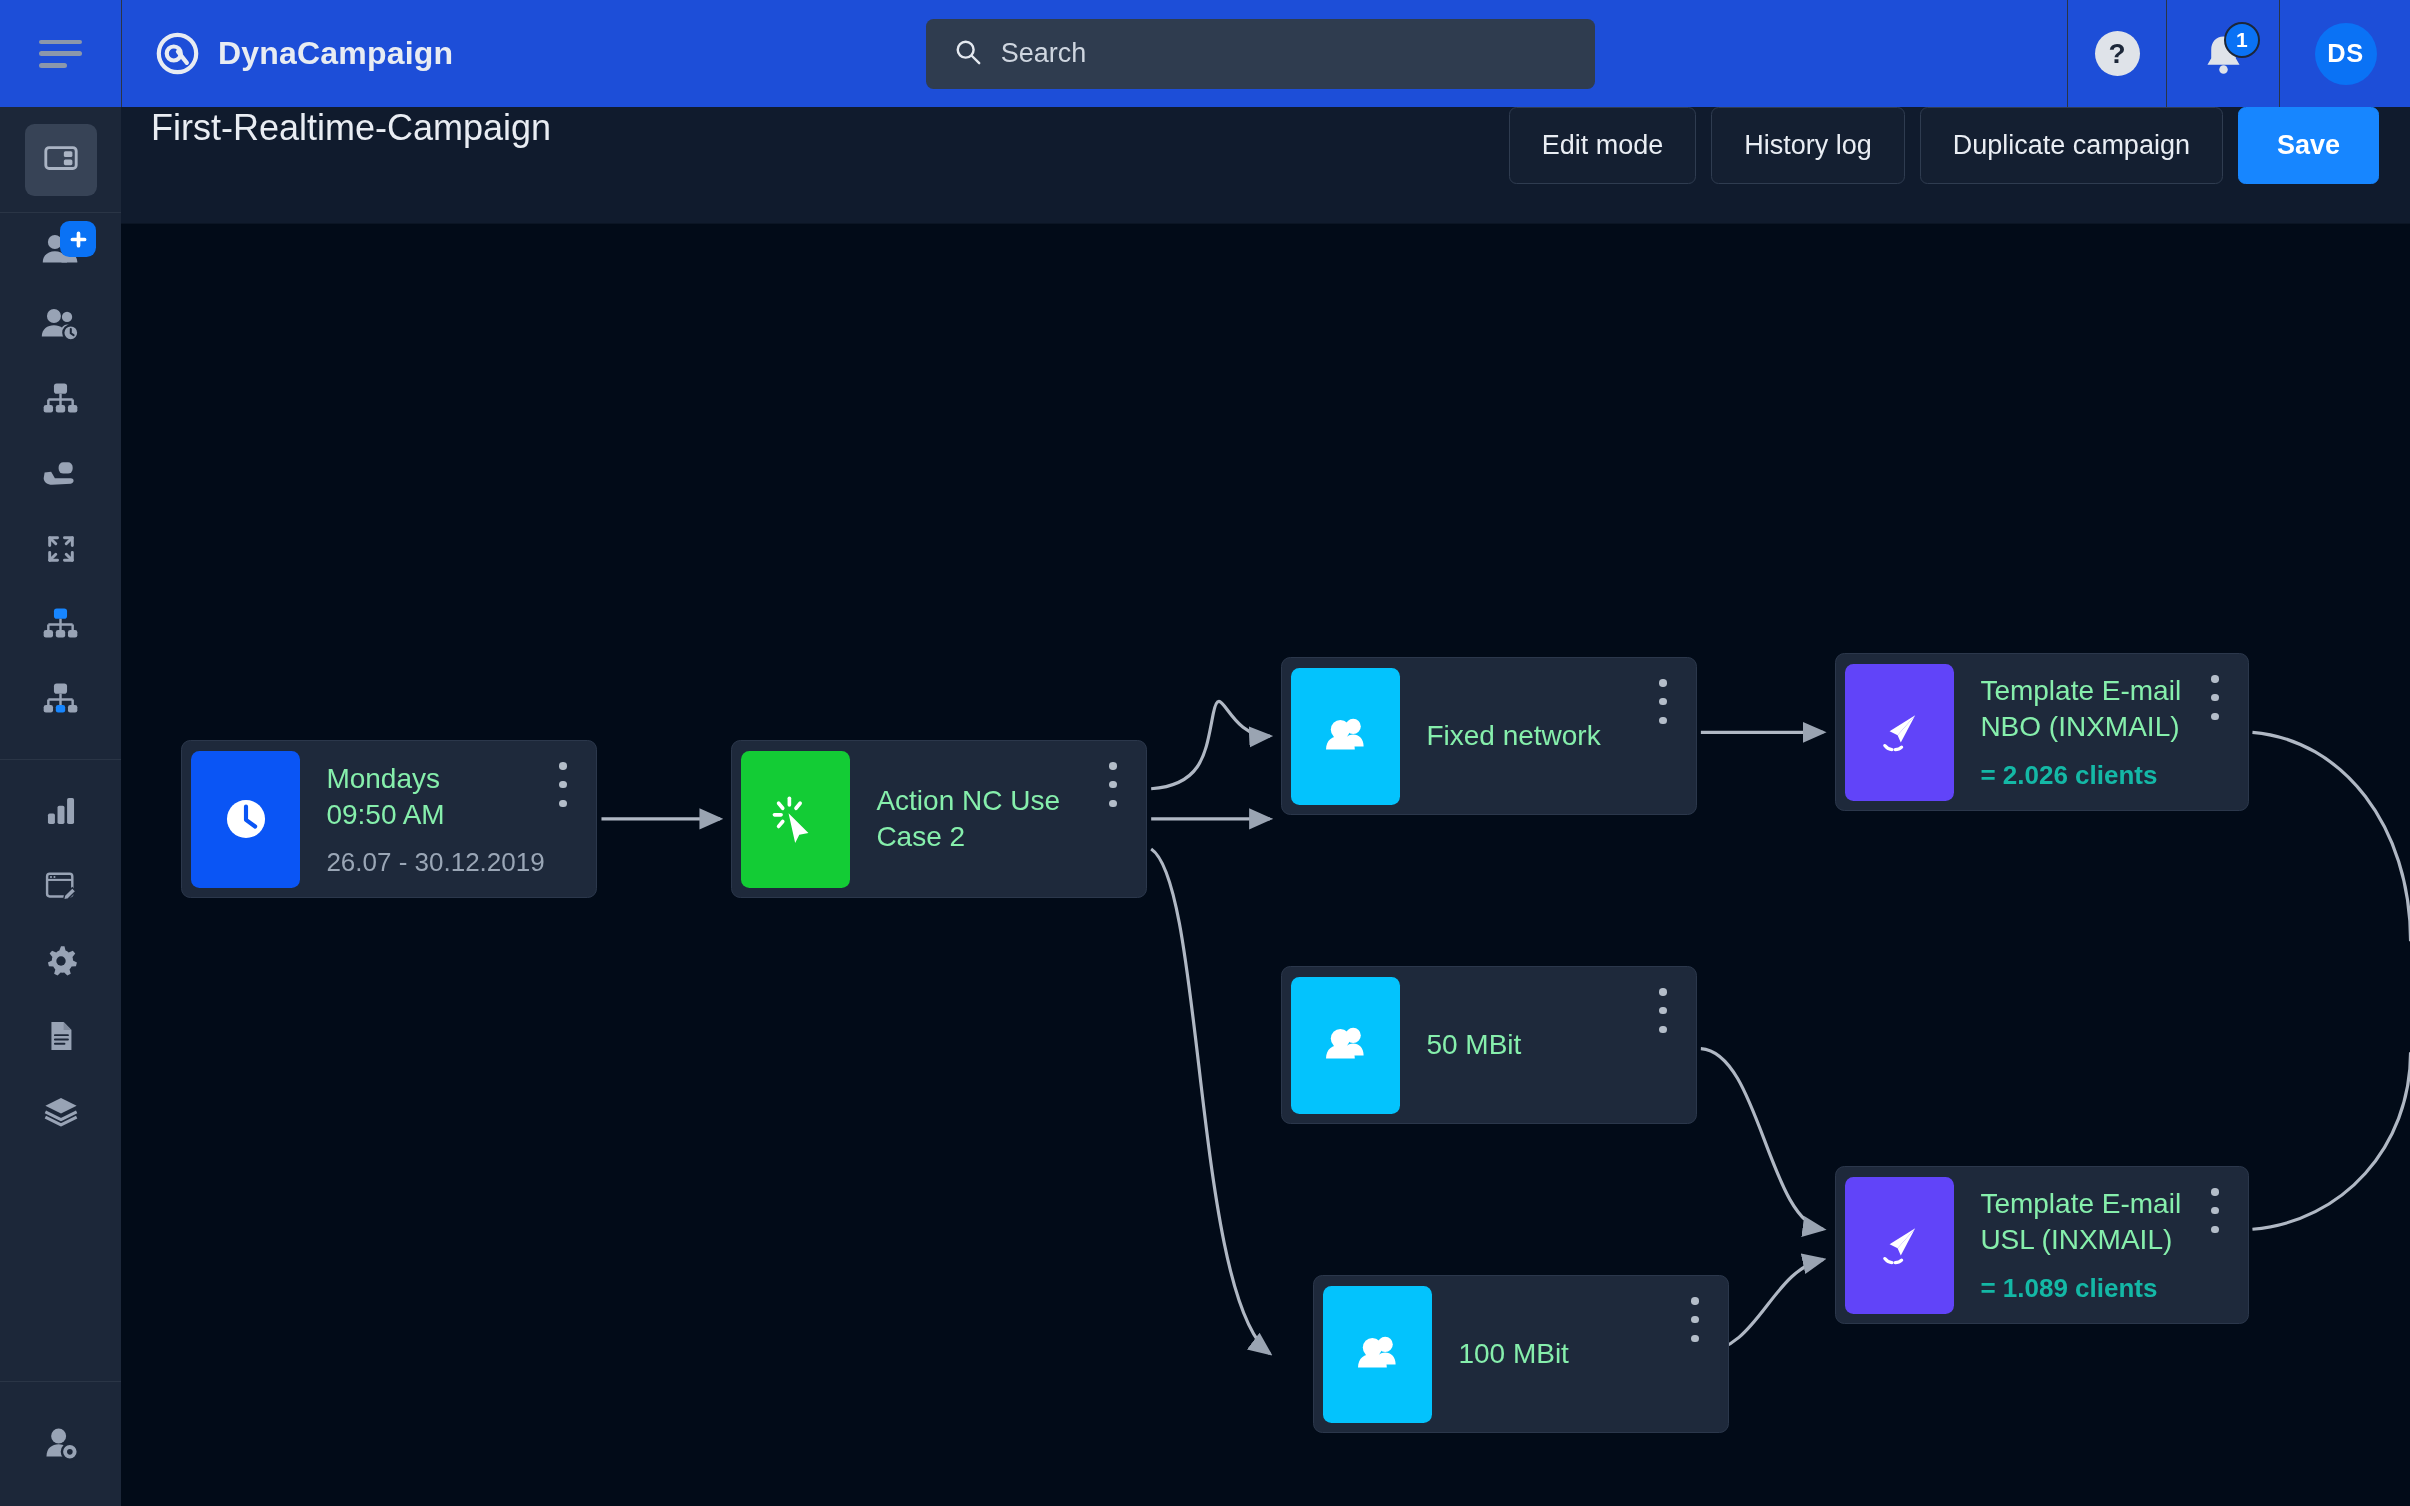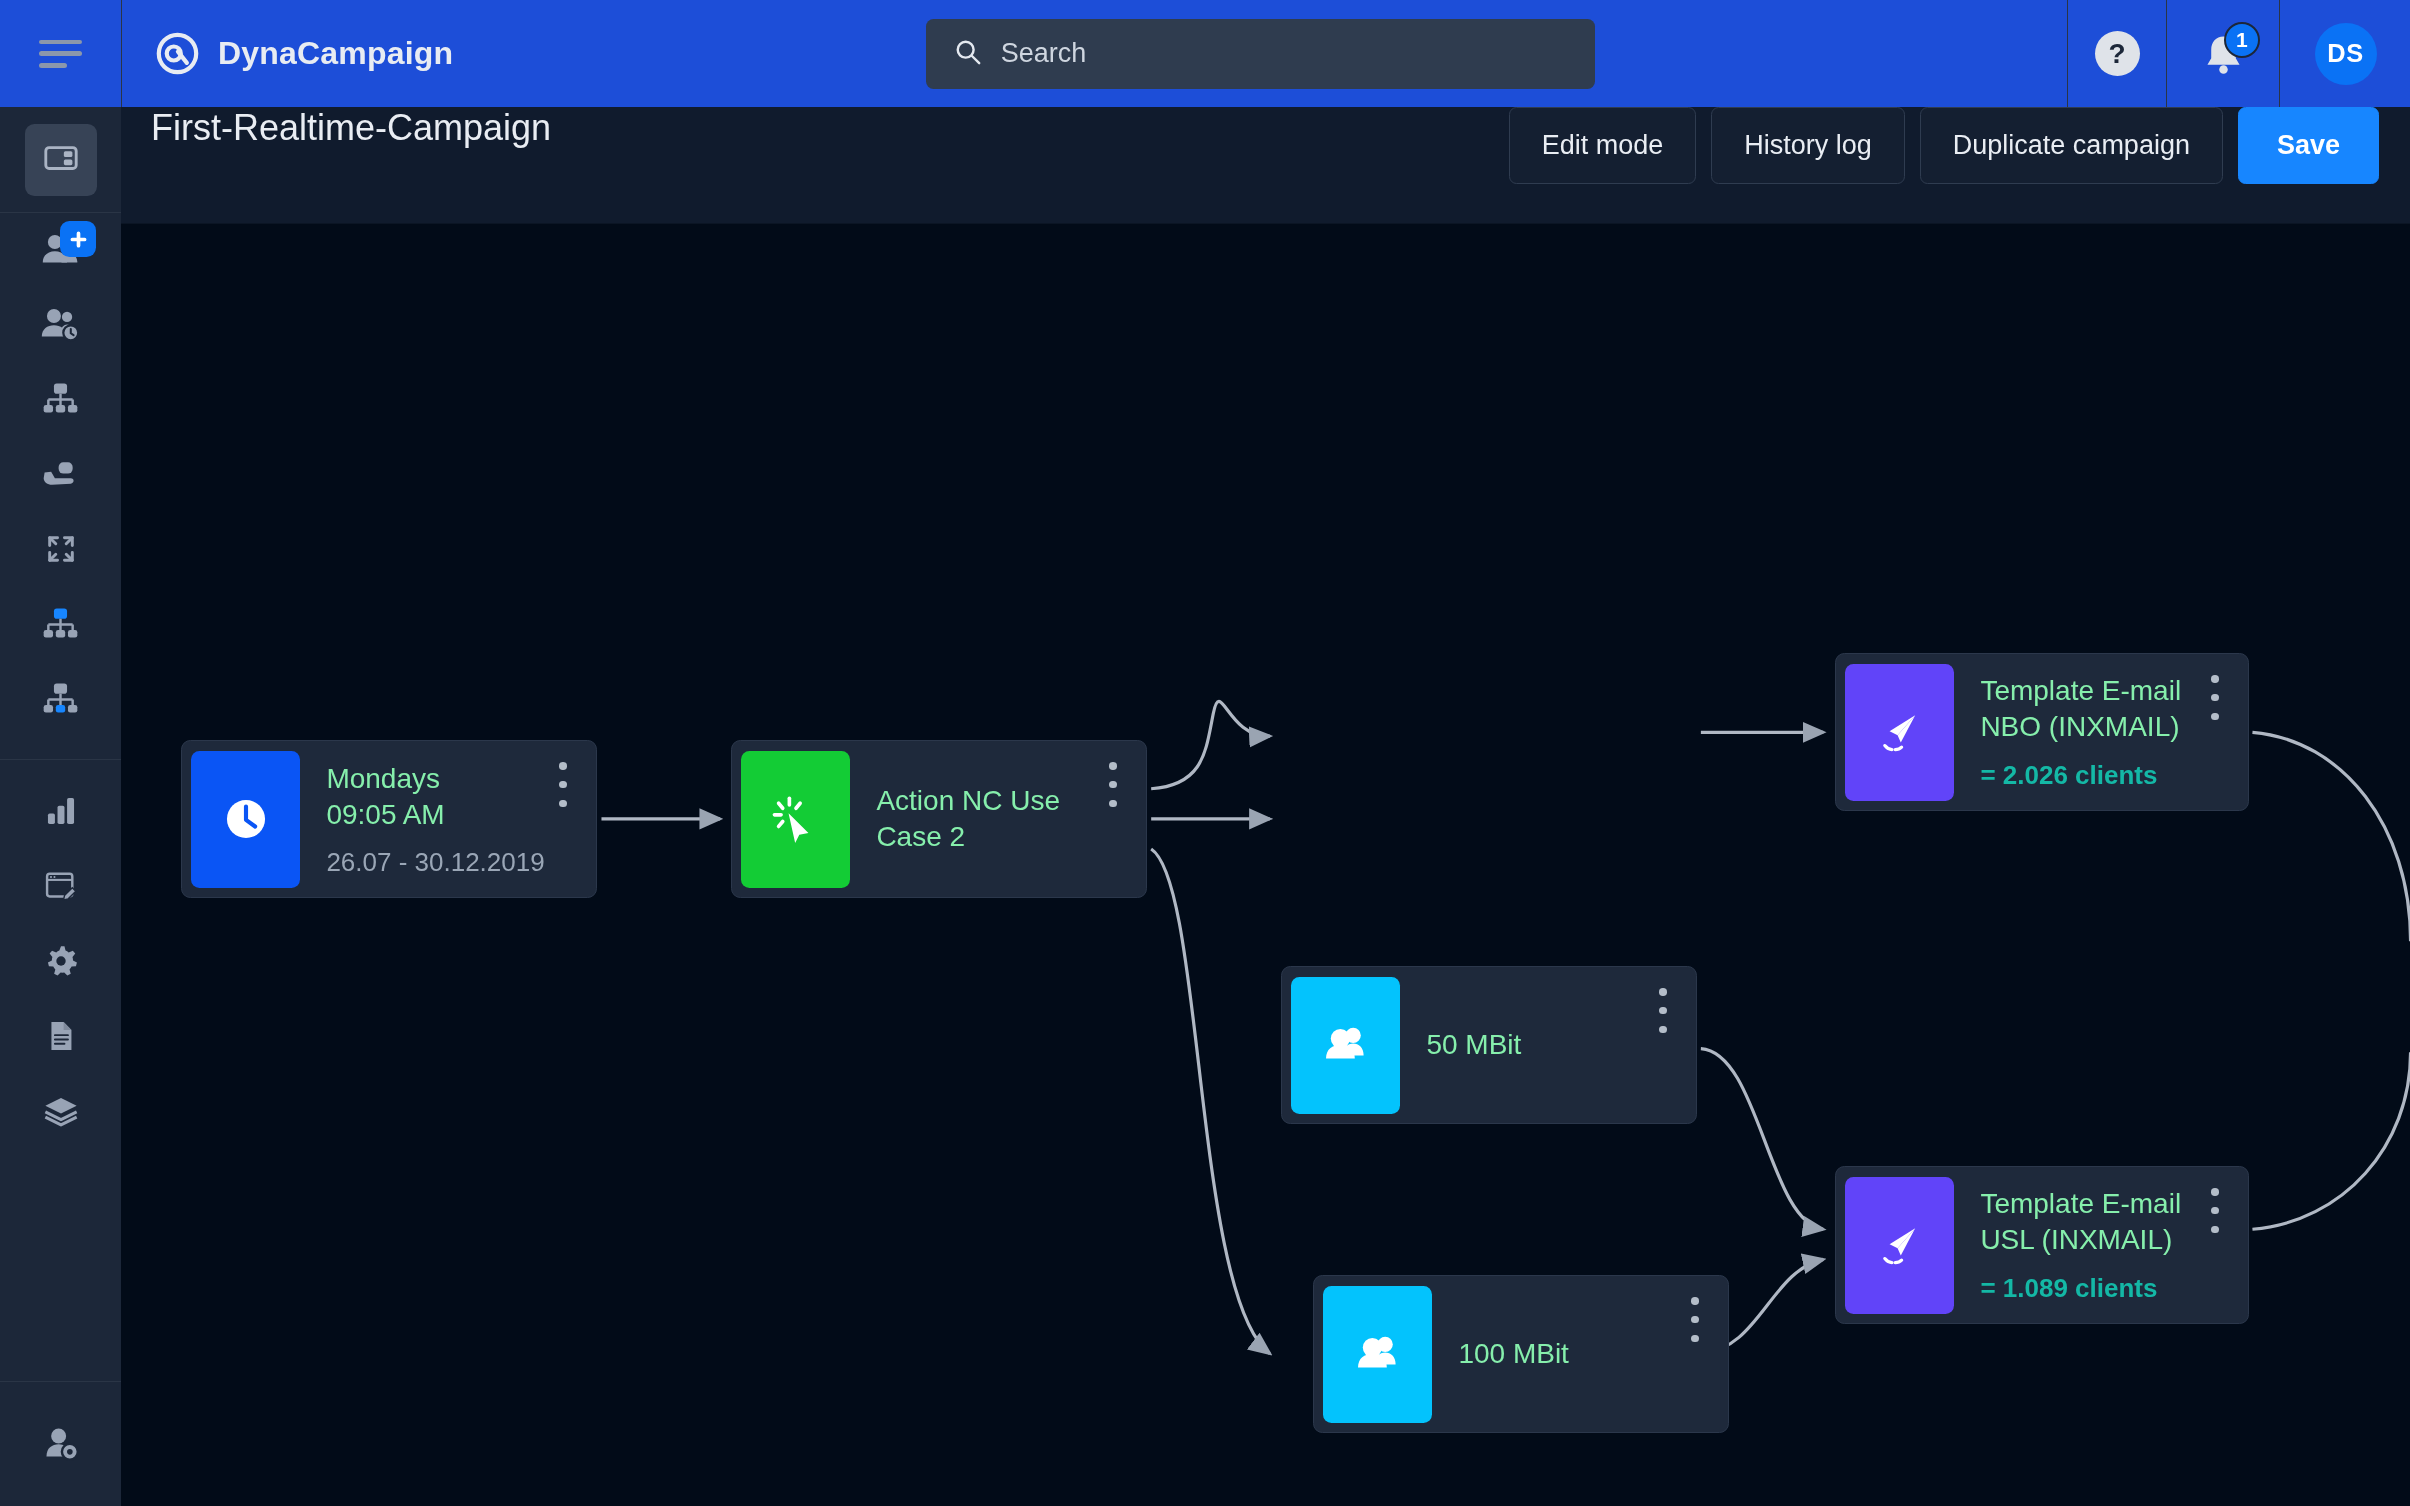--- a/index.html
+++ b/index.html
@@ -432,21 +432,21 @@
 
   <div class="node n-trigger">
     <div class="node-icon ic-blue">
       <svg viewBox="0 0 70 70" width="58" height="58">
         <circle cx="35" cy="35" r="23" fill="#ffffff"></circle>
         <path d="M35 20 V36 L46 44" stroke="#0a55f5" stroke-width="5" fill="none" stroke-linecap="round" stroke-linejoin="round"></path>
       </svg>
     </div>
     <div class="node-body">
       <div class="node-title">Mondays</div>
-      <div class="node-title">09:05 AM</div>
+      <div class="node-title">09:50 AM</div>
       <div class="node-sub">26.07 - 30.12.2019</div>
     </div>
     <span class="kebab">
         <b></b>
         <b></b>
         <b></b>
       </span>
   </div>
 
   <div class="node n-action">
@@ -466,20 +466,38 @@
       <div class="node-title">Action NC Use</div>
       <div class="node-title">Case 2</div>
     </div>
     <span class="kebab">
         <b></b>
         <b></b>
         <b></b>
       </span>
   </div>
 
+  <div class="node n-seg1">
+    <div class="node-icon ic-cyan">
+      <svg viewBox="0 0 70 70" width="56" height="56">
+        <circle cx="44" cy="23" r="9.5" fill="#ffffff"></circle>
+        <path d="M31 48 c0 -10 6 -15 13 -15 s13 5 13 15 Z" fill="#ffffff"></path>
+        <circle cx="28" cy="27" r="12" fill="#ffffff"></circle>
+        <path d="M10 52 c0 -12 8 -17 18 -17 s18 5 18 17 Z" fill="#ffffff"></path>
+      </svg>
+    </div>
+    <div class="node-body">
+      <div class="node-title">Fixed network</div>
+    </div>
+    <span class="kebab">
+        <b></b>
+        <b></b>
+        <b></b>
+      </span>
+  </div>
 
   <div class="node n-seg2">
     <div class="node-icon ic-cyan">
       <svg viewBox="0 0 70 70" width="56" height="56">
         <circle cx="44" cy="23" r="9.5" fill="#ffffff"></circle>
         <path d="M31 48 c0 -10 6 -15 13 -15 s13 5 13 15 Z" fill="#ffffff"></path>
         <circle cx="28" cy="27" r="12" fill="#ffffff"></circle>
         <path d="M10 52 c0 -12 8 -17 18 -17 s18 5 18 17 Z" fill="#ffffff"></path>
       </svg>
     </div>

